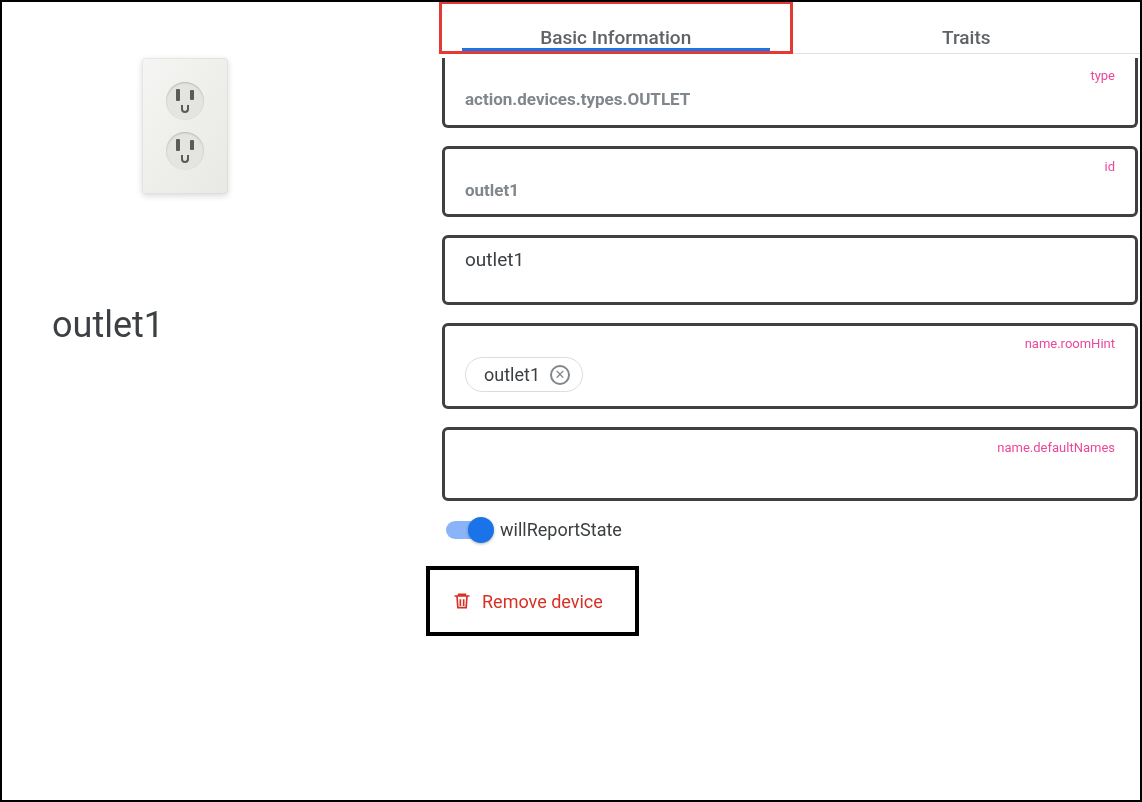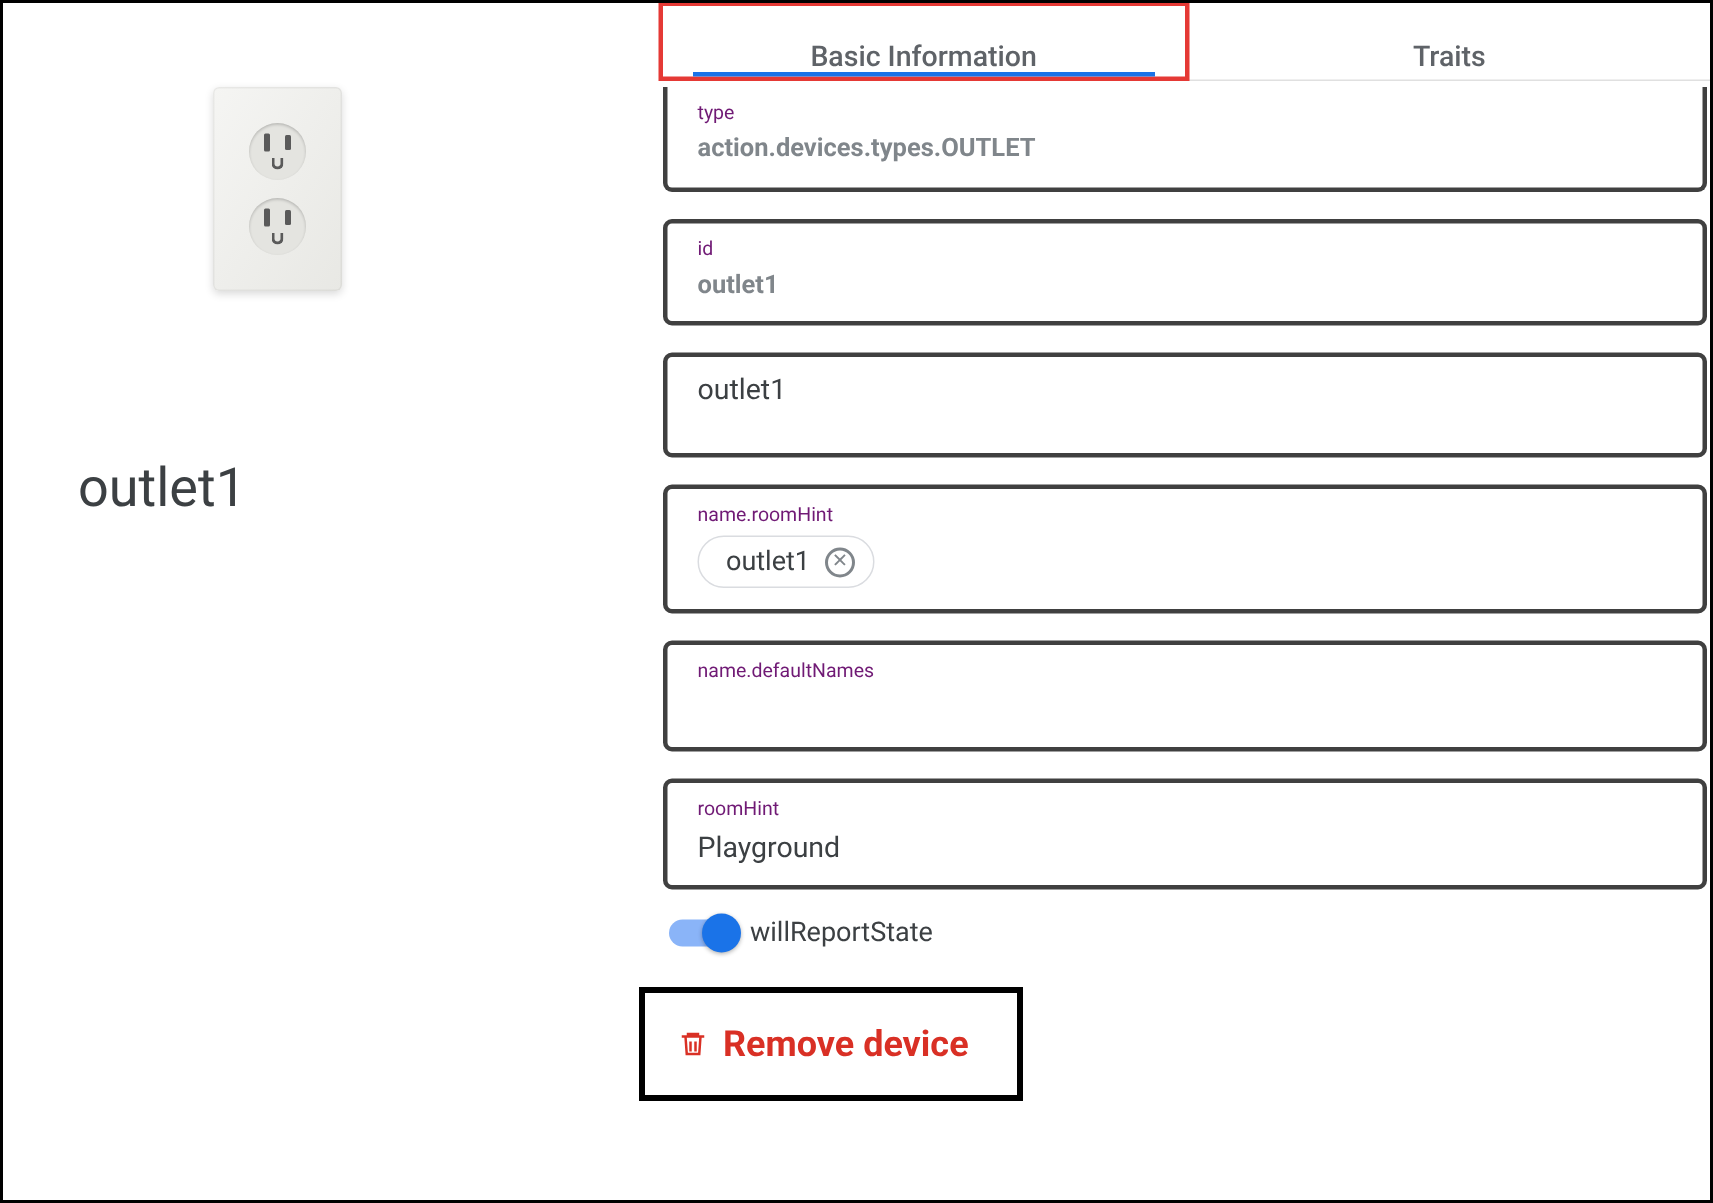--- a/index.html
+++ b/index.html
@@ -109,23 +109,24 @@
     .field {
       border: 3px solid #404040;
       border-radius: 6px;
       margin: 6px 2px 18px 2px;
       padding: 10px 20px 14px 20px;
       position: relative;
       min-height: 70px;
     }
     .field-label {
       font-size: 13px;
-      color: #701a75;
+      color: #ec4899;
       margin-bottom: 6px;
       display: block;
+      text-align: right;
     }
     .field-value {
       font-size: 17px;
       color: #3c4043;
       font-weight: bold;
     }
     .field-value.disabled { color: #80868b; }
     .chip {
       display: inline-flex;
       align-items: center;
@@ -182,22 +183,22 @@
       display: inline-flex;
       align-items: center;
       padding: 20px 32px 20px 22px;
       margin-left: -14px;
       margin-top: 10px;
       gap: 10px;
       cursor: pointer;
     }
     .remove-box span {
       color: #d93025;
-      font-size: 24px;
-      font-weight: 700;
+      font-size: 18px;
+      font-weight: 400;
     }
     .trash-icon {
       width: 20px;
       height: 22px;
     }
     .input-hidden {
       border: none;
       outline: none;
       font-size: 19px;
       color: #3c4043;
@@ -254,24 +255,20 @@
           <span>outlet1</span>
           <span class="chip-remove">✕</span>
         </div>
       </div>
 
       <div class="field">
         <span class="field-label">name.defaultNames</span>
         <input class="input-hidden" value="" style="">
       </div>
 
-      <div class="field">
-        <span class="field-label">roomHint</span>
-        <input class="input-hidden" value="Playground" style="">
-      </div>
 
       <div class="toggle-row">
         <div class="toggle">
           <div class="toggle-thumb"></div>
         </div>
         <span class="toggle-label">willReportState</span>
       </div>
 
       <div class="remove-box">
         <svg class="trash-icon" viewBox="0 0 24 24" fill="none" stroke="#d93025" stroke-width="2">

